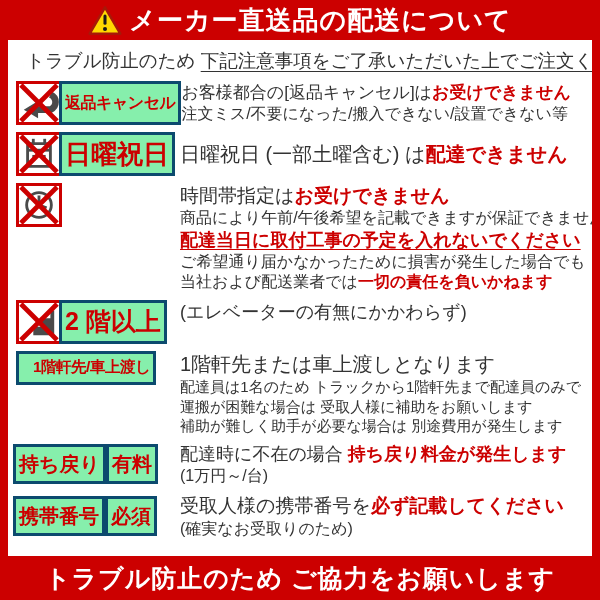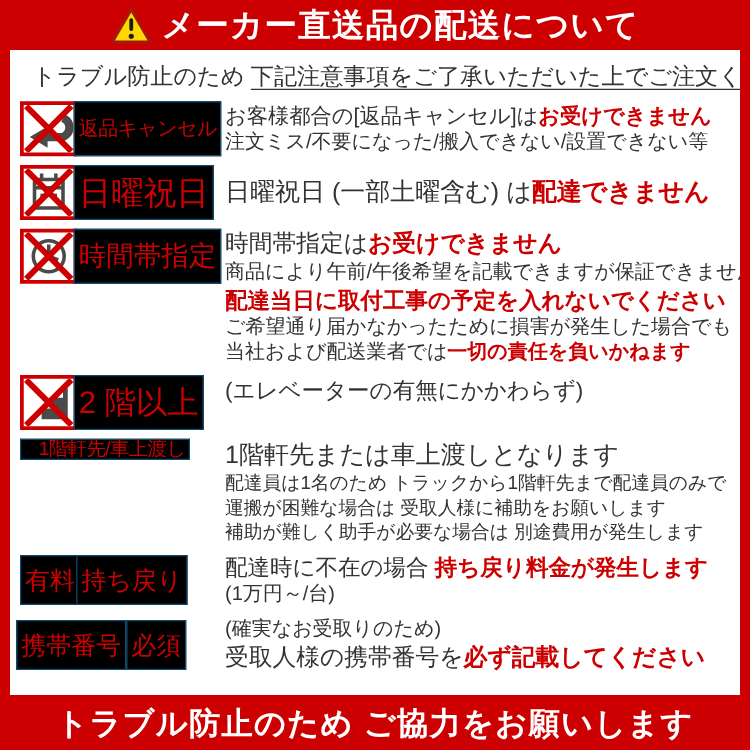--- a/index.html
+++ b/index.html
@@ -23,33 +23,33 @@
   .intro{margin:3px 0 8px 10px;font-size:18.5px;white-space:nowrap;}
   .intro .u{text-decoration:underline;text-underline-offset:4px;}
 
   
   .row{display:flex;margin-bottom:7px;}
   .labelcol{flex:0 0 164px;display:flex;align-items:center;align-self:flex-start;}
   .textcol{flex:1;min-width:0;padding-top:1px;}
   .row.vcenter .labelcol,.row.vcenter .textcol{align-self:center;}
   .l{margin:0;line-height:1.28;white-space:nowrap;}
   .em{color:#cc0000;font-weight:bold;}
-  .redline .em{text-underline-offset:3px;}
+  .redline .em{text-decoration:underline;text-underline-offset:3px;}
 
   .f20{font-size:20px;} .f19{font-size:19px;font-family:Liberation Serif, serif;} .f18{font-size:18px;}
   .f17{font-size:17px;} .f16{font-size:16px;} .f15{font-size:15px;}
 
   
   .stamp{box-sizing:border-box;display:flex;align-items:center;justify-content:center;
-         border:1px solid #0c4a6e;color:#cc0000;font-weight:normal;background:#000000;
+         border:3px solid #0c4a6e;color:#cc0000;font-weight:bold;background:#86efac;
          white-space:nowrap;padding:0 3px;}
   .joined{margin-left:-3px;}
   .iconbox{box-sizing:border-box;flex:0 0 46px;width:46px;height:44px;border:3px solid #cc0000;
            background:#fff;display:flex;align-items:center;justify-content:center;}
-  .h44{height:44px;} .h40{height:40px;} .h34{height:17px;padding-left:14px;}
+  .h44{height:44px;} .h40{height:40px;} .h34{height:34px;padding-left:14px;}
   .st16{font-size:16px;letter-spacing:-0.5px;} .st26{font-size:26px;} .st22{font-size:22px;}
   .st25{font-size:25px;} .st15{font-size:15.5px;letter-spacing:-0.5px;} .st20{font-size:20px;}
 </style>
 </head>
 <body>
 
 <div class="page">
 
   <header class="banner top">
     <svg width="34" height="31" viewBox="0 0 40 36">
@@ -107,21 +107,20 @@
       <div class="labelcol">
         <span class="iconbox">
           <svg width="40" height="38" viewBox="0 0 40 40">
             <circle cx="20" cy="20" r="13" fill="none" stroke="#4a4a4a" stroke-width="3"></circle>
             <line x1="20" y1="20" x2="20" y2="10" stroke="#4a4a4a" stroke-width="3"></line>
             <line x1="20" y1="20" x2="28" y2="23" stroke="#4a4a4a" stroke-width="3"></line>
             <line x1="1" y1="1" x2="39" y2="39" stroke="#cc0000" stroke-width="5"></line>
             <line x1="39" y1="1" x2="1" y2="39" stroke="#cc0000" stroke-width="5"></line>
           </svg>
         </span>
-        <span class="stamp joined h44 st22">時間帯指定</span>
       </div>
       <div class="textcol">
         <p class="l f19"><span>時間帯指定は</span><span class="em">お受けできません</span></p>
         <p class="l f16"><span>商品により午前/午後希望を記載できますが保証できません</span></p>
         <p class="l f18 redline"><span class="em">配達当日に取付工事の予定を入れないでください</span></p>
         <p class="l f16"><span>ご希望通り届かなかったために損害が発生した場合でも</span></p>
         <p class="l f16"><span>当社および配送業者では</span><span class="em">一切の責任を負いかねます</span></p>
       </div>
     </div>
 
@@ -148,37 +147,37 @@
       <div class="textcol">
         <p class="l f20"><span>1階軒先または車上渡しとなります</span></p>
         <p class="l f15"><span>配達員は1名のため トラックから1階軒先まで配達員のみで</span></p>
         <p class="l f15"><span>運搬が困難な場合は 受取人様に補助をお願いします</span></p>
         <p class="l f15"><span>補助が難しく助手が必要な場合は 別途費用が発生します</span></p>
       </div>
     </div>
 
     <div class="row vcenter">
       <div class="labelcol">
+        <span class="stamp joined h40 st20">持ち戻り</span>
         <span class="stamp h40 st20">有料</span>
-        <span class="stamp joined h40 st20">持ち戻り</span>
       </div>
       <div class="textcol">
         <p class="l f18"><span>配達時に不在の場合 </span><span class="em">持ち戻り料金が発生します</span></p>
         <p class="l f16"><span>(1万円～/台)</span></p>
       </div>
     </div>
 
     <div class="row vcenter">
       <div class="labelcol">
         <span class="stamp joined h40 st20">携帯番号</span>
         <span class="stamp h40 st20">必須</span>
       </div>
       <div class="textcol">
+        <p class="l f19"><span>受取人様の携帯番号を</span><span class="em">必ず記載してください</span></p>
         <p class="l f16"><span>(確実なお受取りのため)</span></p>
-        <p class="l f19"><span>受取人様の携帯番号を</span><span class="em">必ず記載してください</span></p>
       </div>
     </div>
 
   </main>
 
   <footer class="banner bottom">
     <p class="foot-text">トラブル防止のため ご協力をお願いします</p>
   </footer>
 
 </div>

